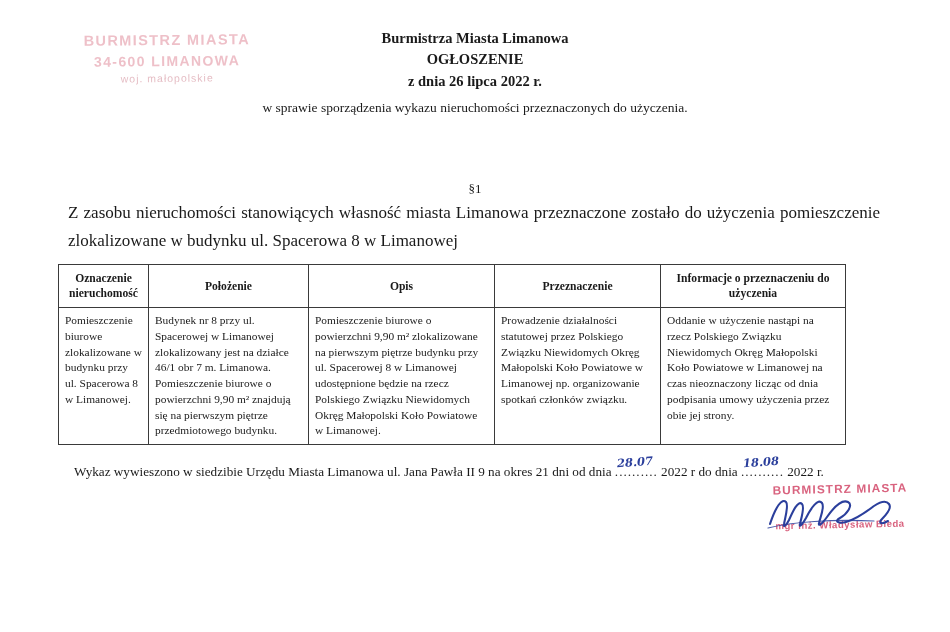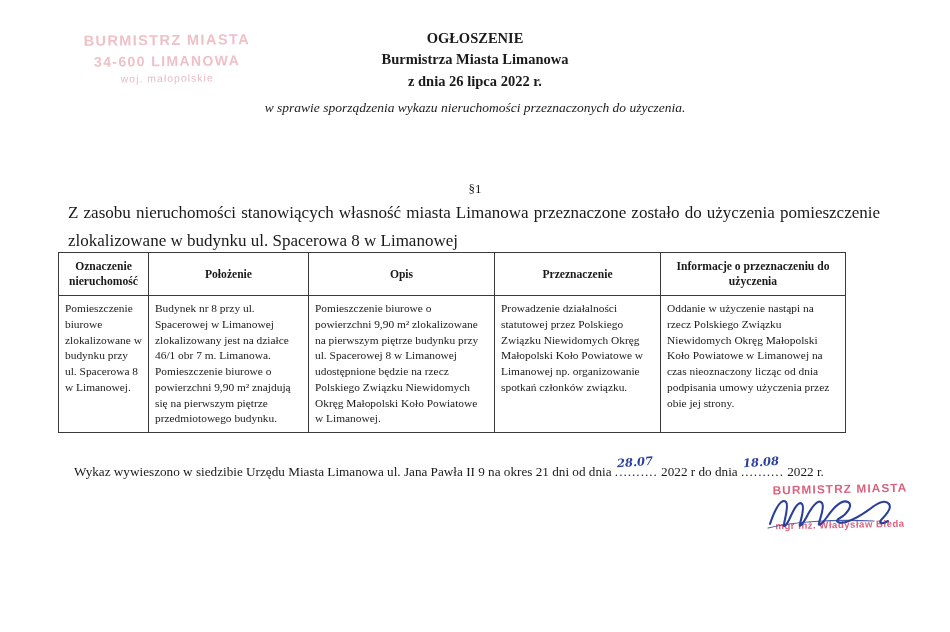--- a/index.html
+++ b/index.html
@@ -64,21 +64,20 @@
   .title-block div { white-space: nowrap; }
 
   
   .subject-line {
     position: absolute;
     left: 0;
     top: 100px;
     width: 950px;
     text-align: center;
     font-size: 13.5px;
-    font-style: italic;
   }
 
   
   .legal-basis {
     position: absolute;
     left: 68px;
     top: 141px;
     width: 812px;
     font-size: 13.2px;
     line-height: 1.62;
@@ -101,21 +100,21 @@
     width: 812px;
     font-size: 17px;
     line-height: 1.62;
     text-align: justify;
   }
 
   
   .listing-table {
     position: absolute;
     left: 58px;
-    top: 252px;
+    top: 264px;
     width: 787px;
     border-collapse: collapse;
     table-layout: fixed;
     font-size: 11.4px;
     border-radius: 18px;
   }
   .listing-table th,
   .listing-table td {
     border: 1px solid #3a3a3a;
     vertical-align: top;
@@ -223,22 +222,22 @@
 
 <div class="page">
 
   <div class="office-stamp">
     <div class="l1">BURMISTRZ MIASTA</div>
     <div class="l2">34-600 LIMANOWA</div>
     <div class="l3">woj. małopolskie</div>
   </div>
 
   <div class="title-block">
+    <div>Burmistrza Miasta Limanowa</div>
     <div>OGŁOSZENIE</div>
-    <div>Burmistrza Miasta Limanowa</div>
     <div>z dnia 26 lipca 2022 r.</div>
   </div>
 
   <div class="subject-line">w sprawie sporządzenia wykazu nieruchomości przeznaczonych do użyczenia.</div>
 
 
   <div class="para-mark">§1</div>
   <div class="para-body">Z zasobu nieruchomości stanowiących własność miasta Limanowa przeznaczone zostało do użyczenia pomieszczenie zlokalizowane w budynku ul. Spacerowa 8 w Limanowej</div>
 
   <table class="listing-table">

